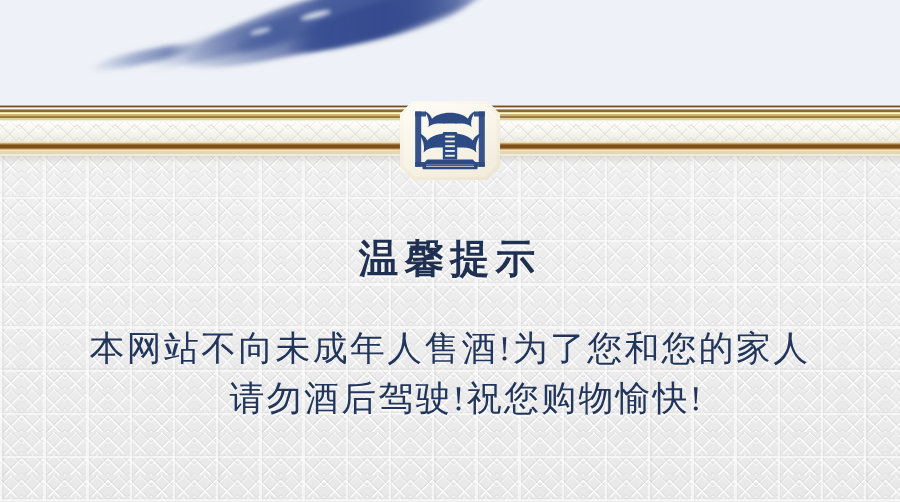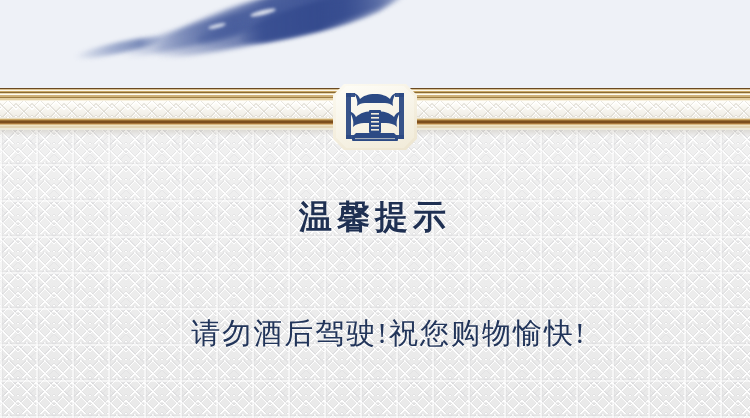--- a/index.html
+++ b/index.html
@@ -287,16 +287,17 @@
         <rect x="8" y="48" width="46" height="4" rx="1"></rect>
         <g fill="#f3eddb" opacity="0.75">
           <rect x="11" y="49.2" width="40" height="0.9"></rect>
         </g>
       </g>
     </svg>
   </div>
 
   <div class="title">温馨提示</div>
 
+  <div class="msg msg-1">本网站不向未成年人售酒!为了您和您的家人</div>
 
   <div class="msg msg-2">请勿酒后驾驶!祝您购物愉快!</div>
 
 </div>
 
 </body></html>

